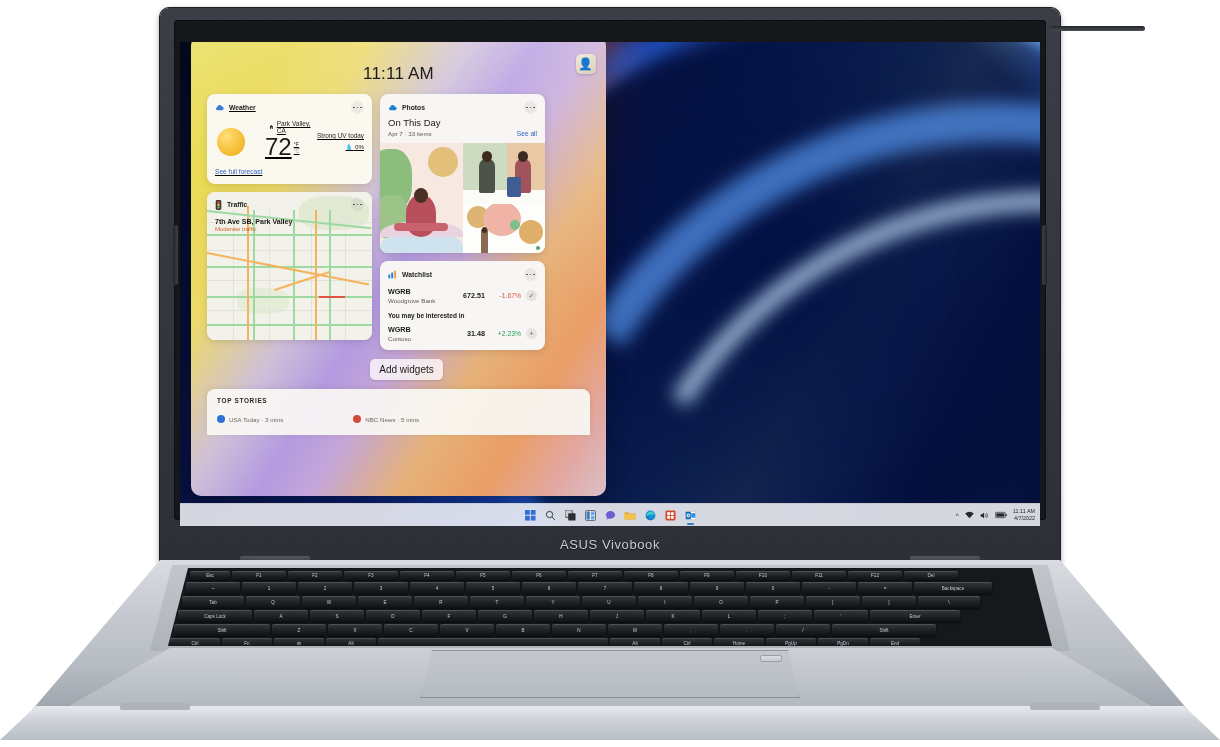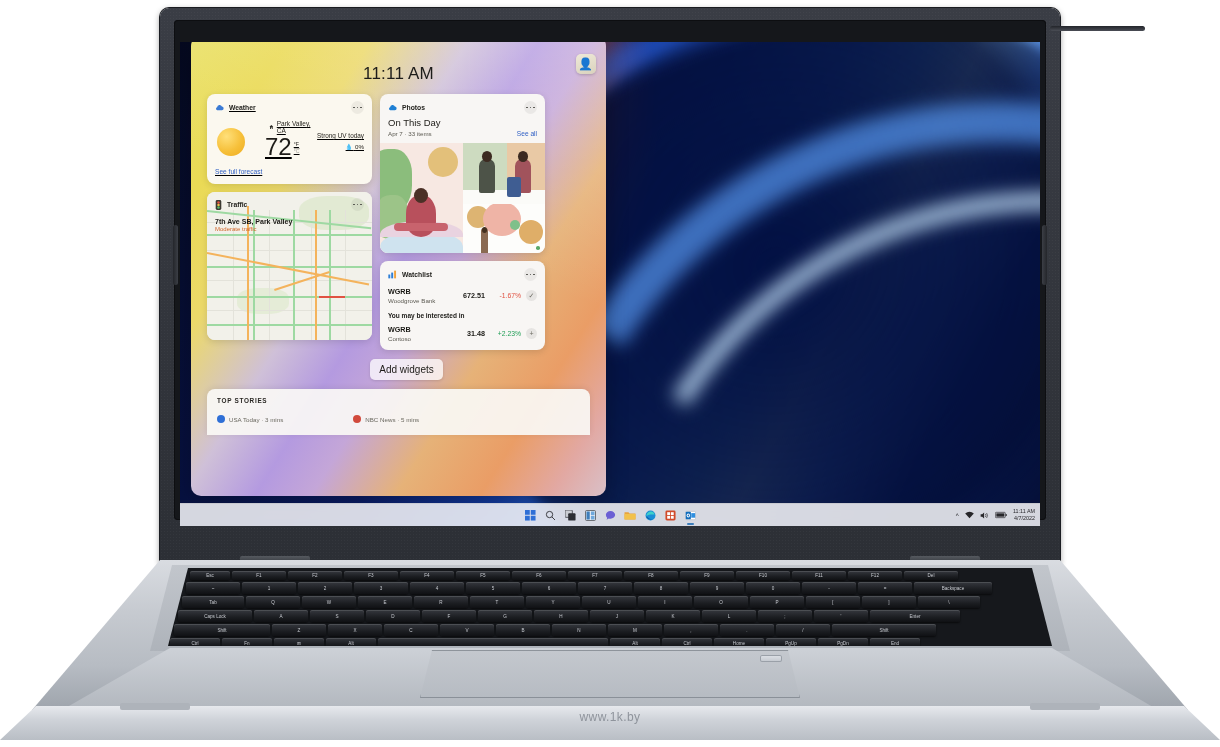--- a/index.html
+++ b/index.html
@@ -235,20 +235,21 @@
 <div id="laptop">
 
   <div class="lid">
     <div class="bz-slot l"></div>
     <div class="bz-slot r"></div>
     <div class="bz-mic-bar"></div>
     <div class="camera"></div>
     <div class="sensor a"></div>
     <div class="sensor b"></div>
     <div class="lid-inner"></div>
+    <div class="brand">ASUS Vivobook</div>
   </div>
 
   <div id="screen">
 
     <div class="wall">
       <div class="flare"></div>
       <div class="dark-core"></div>
       <div class="band b1"></div>
       <div class="band b2"></div>
       <div class="band b3"></div>
@@ -671,14 +672,13 @@
         <div class="key" style="width: 50px; height: 10px;">End</div>
       </div>
     </div>
   <div class="palm"></div>
   <div class="trackpad">
     <div class="fprint"></div>
   </div>
   <div class="bottomlip"></div>
   <div class="feet" style="left:120px;width:70px"></div>
   <div class="feet" style="left:1030px;width:70px"></div>
-  <div class="watermark">www.1k.by</div>
 </div>
 
 </body></html>

